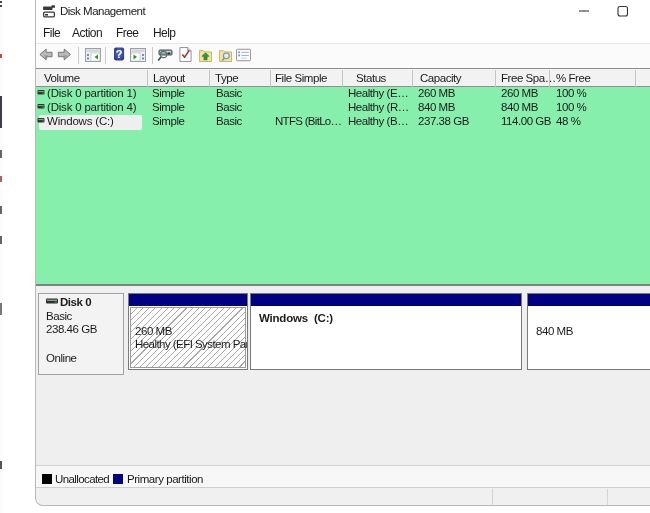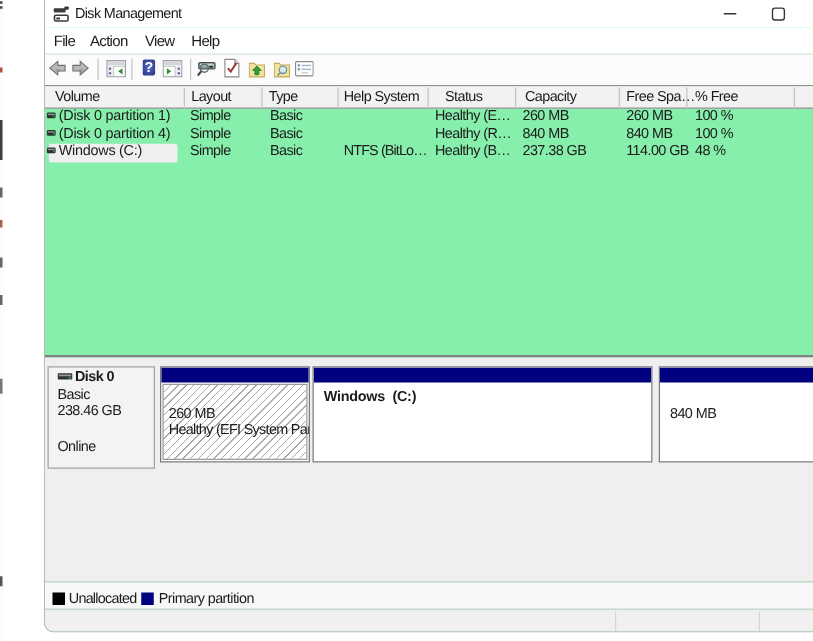--- a/index.html
+++ b/index.html
@@ -40,21 +40,21 @@
 
   <svg class="abs" style="left:538px;top:1px" width="100" height="20" viewBox="0 0 100 20">
     <line x1="5" y1="10" x2="15" y2="10" stroke="#333" stroke-width="1.1"></line>
     <rect x="44" y="5.5" width="9.5" height="9.5" rx="2" fill="none" stroke="#333" stroke-width="1.1"></rect>
     <path d="M83.5 5.5 L93 15 M93 5.5 L83.5 15" stroke="#333" stroke-width="1.1"></path>
   </svg>
 
   <div class="abs" style="left:0;top:22px;width:641px;height:21px;background:#ffffff;"></div>
   <div class="abs t12" style="left:7px;top:26px;letter-spacing:-0.55px;">File</div>
   <div class="abs t12" style="left:36px;top:26px;letter-spacing:-0.55px;">Action</div>
-  <div class="abs t12" style="left:80px;top:26px;letter-spacing:-0.55px;">View</div>
+  <div class="abs t12" style="left:80px;top:26px;letter-spacing:-0.55px;">Free</div>
   <div class="abs t12" style="left:117px;top:26px;letter-spacing:-0.55px;">Help</div>
   <div class="abs" style="left:0;top:43px;width:641px;height:1px;background:#e8e8e8;"></div>
 
   <div class="abs" style="left:0;top:44px;width:641px;height:25px;background:#fbfbfb;"></div>
 
   <svg class="abs" style="left:3px;top:47px" width="36" height="15" viewBox="0 0 40 15">
     <path d="M8 1.5 L1 7.5 L8 13.5 L8 10 L14.5 10 L14.5 5 L8 5 Z" fill="#b9b9b9" stroke="#6e6e6e" stroke-width="1"></path>
     <path d="M10 8.2 L6 8.2 L6 11 L10 11 Z" fill="#8a8a8a" opacity=".5"></path>
     <path d="M28 1.5 L35 7.5 L28 13.5 L28 10 L21.5 10 L21.5 5 L28 5 Z" fill="#b9b9b9" stroke="#6e6e6e" stroke-width="1"></path>
     <path d="M27 8.2 L31 8.2 L31 11 L27 11 Z" fill="#8a8a8a" opacity=".5"></path>
@@ -135,21 +135,21 @@
   <div class="abs" style="left:173px;top:70px;width:1px;height:17px;background:#c4c4c4;"></div>
   <div class="abs" style="left:234px;top:70px;width:1px;height:17px;background:#c4c4c4;"></div>
   <div class="abs" style="left:306px;top:70px;width:1px;height:17px;background:#c4c4c4;"></div>
   <div class="abs" style="left:376px;top:70px;width:1px;height:17px;background:#c4c4c4;"></div>
   <div class="abs" style="left:459px;top:70px;width:1px;height:17px;background:#c4c4c4;"></div>
   <div class="abs" style="left:513px;top:70px;width:1px;height:17px;background:#c4c4c4;"></div>
   <div class="abs" style="left:599px;top:70px;width:1px;height:17px;background:#c4c4c4;"></div>
   <div class="abs t11" style="left:8px;top:72px;">Volume</div>
   <div class="abs t11" style="left:117px;top:72px;">Layout</div>
   <div class="abs t11" style="left:179px;top:72px;">Type</div>
-  <div class="abs t11" style="left:239px;top:72px;">Help System</div>
+  <div class="abs t11" style="left:239px;top:72px;">File Simple</div>
   <div class="abs t11" style="left:320px;top:72px;">Status</div>
   <div class="abs t11" style="left:384px;top:72px;">Capacity</div>
   <div class="abs t11" style="left:465px;top:72px;">Free Spa…</div>
   <div class="abs t11" style="left:520px;top:72px;">% Free</div>
 
   <svg class="abs" style="left:1px;top:88px" width="8" height="8" viewBox="0 0 8 8">
     <rect x="0.5" y="2" width="7" height="4.5" rx="1" fill="#2d332f"></rect>
     <rect x="1.3" y="3" width="5.4" height="1.1" fill="#8f9a92"></rect>
     <rect x="5.4" y="4.3" width="1.6" height="1.5" fill="#3f7a4d"></rect>
   </svg>

